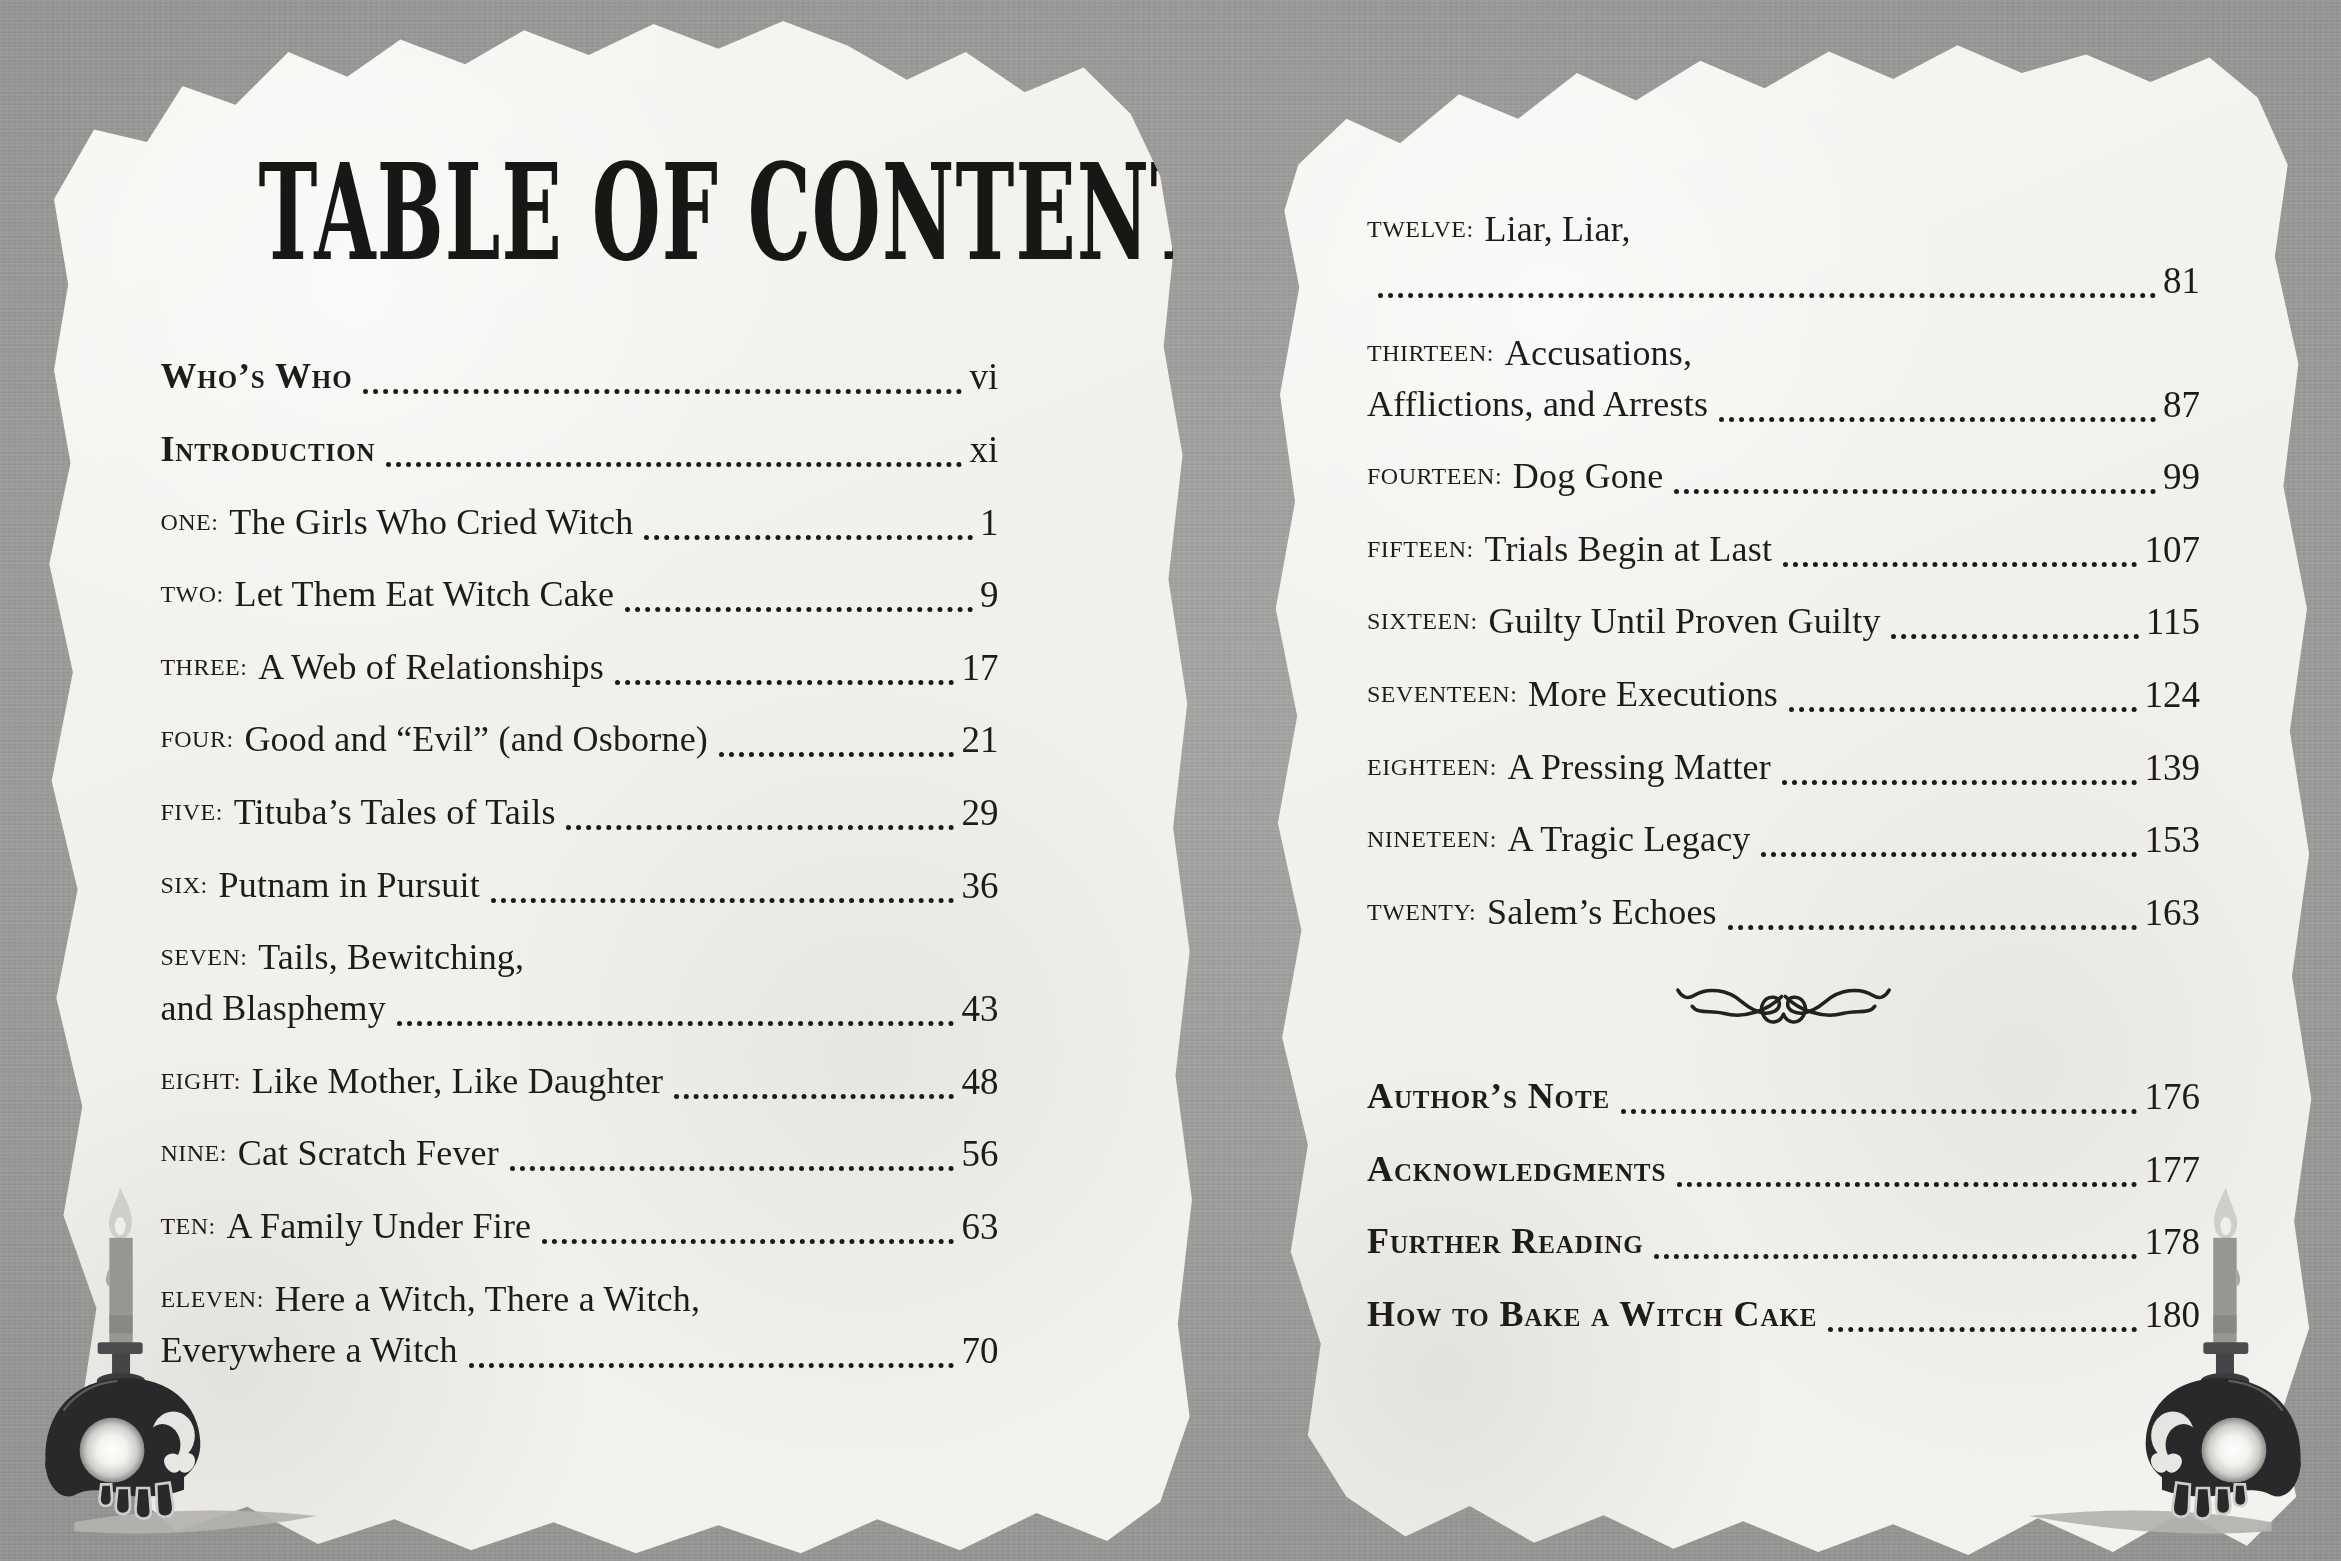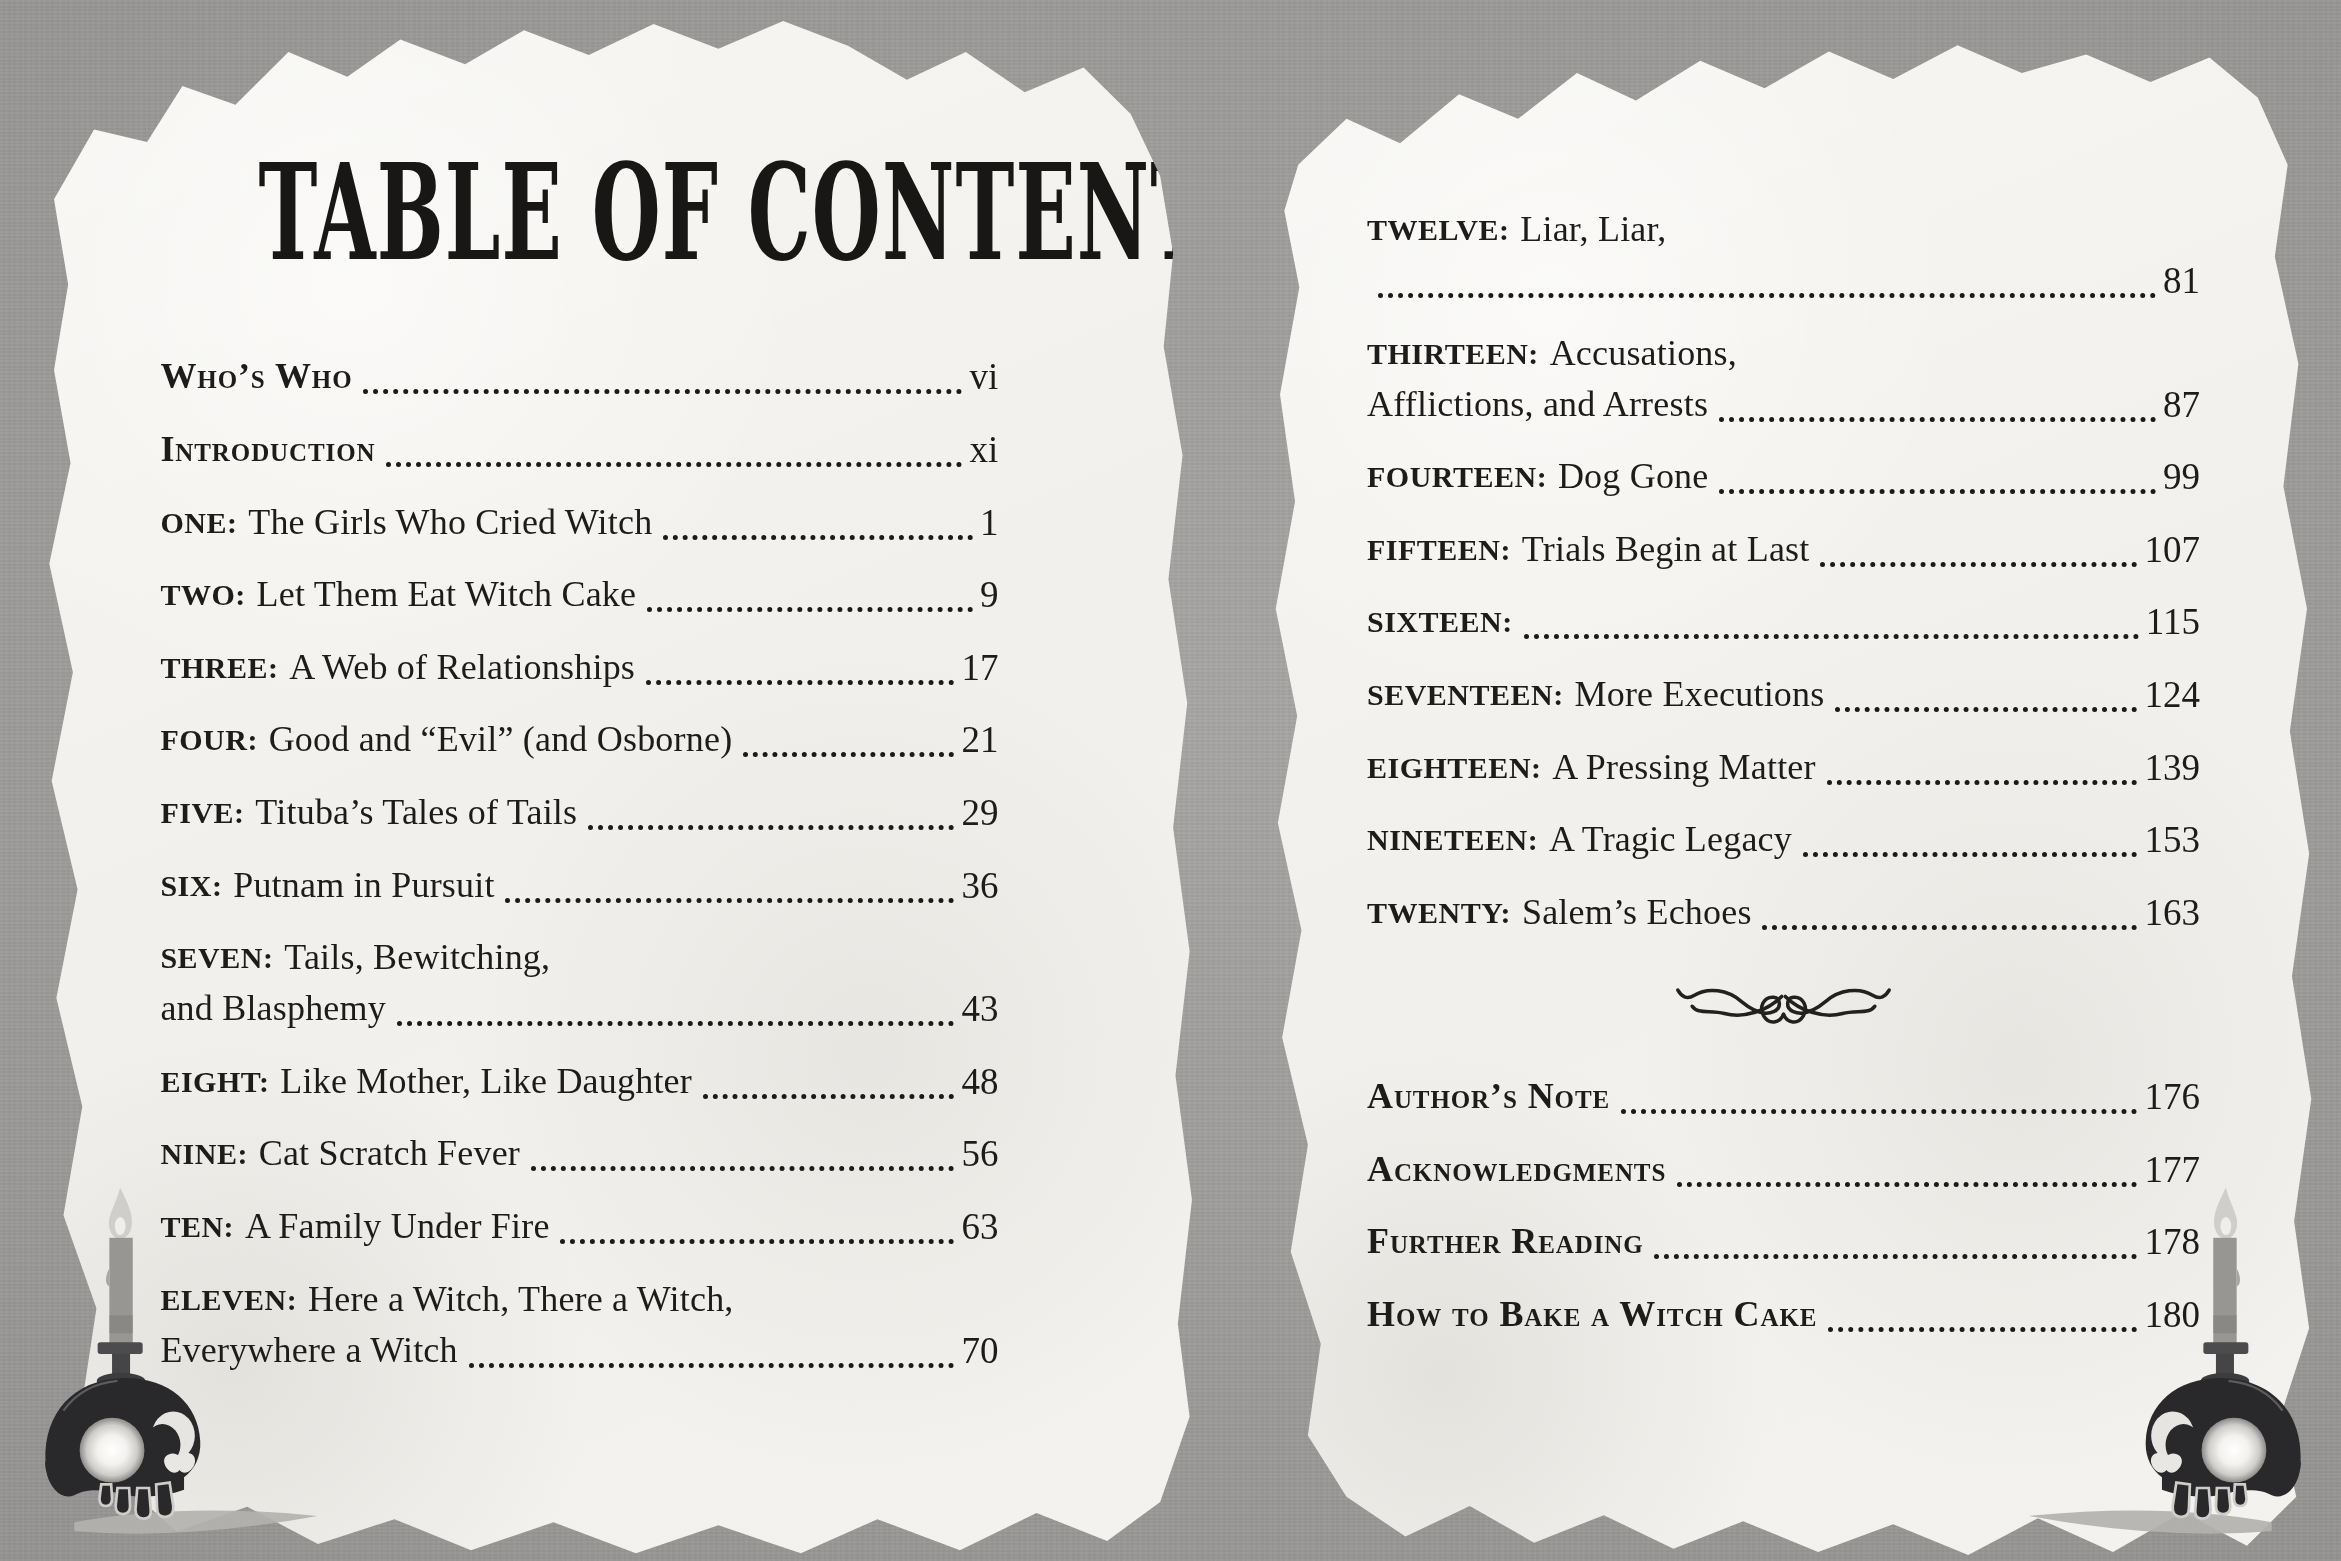--- a/index.html
+++ b/index.html
@@ -74,21 +74,21 @@
   .entries-right { left: 117px; top: 177px; width: 833px; }
 
   .toc-row { margin-bottom: 21.6px; }
   .toc-line {
     display: flex;
     align-items: flex-end;
     line-height: 51px;
     font-size: 36px;
     white-space: nowrap;
   }
-  .ch-label  { font-weight: 700; font-size: 30px; letter-spacing: 0.5px; }
+  .ch-label  { font-weight: 400; font-size: 24px; letter-spacing: 0.5px; }
   .ch-title  { font-weight: 400; padding-left: 10.8px; letter-spacing: 0.2px; }
   .ch-title.cont { padding-left: 0; }
   .sc-label  { font-weight: 700; font-variant: small-caps; letter-spacing: 0.9px; }
   .leader {
     flex: 1 1 auto;
     border-bottom: 5.4px dotted #1b1a18;
     margin: 0 3.6px 8px 10.8px;
     min-width: 36px;
   }
   .pg { font-weight: 400; font-size: 37px; padding-left: 3.6px; }
@@ -263,20 +263,21 @@
         <div class="toc-line">
           <span class="ch-label">FIFTEEN:</span>
           <span class="ch-title">Trials Begin at Last</span>
           <span class="leader"></span>
           <span class="pg">107</span>
         </div>
       </div>
       <div class="toc-row">
         <div class="toc-line">
           <span class="ch-label">SIXTEEN:</span>
+          <span class="ch-title">Guilty Until Proven Guilty</span>
           <span class="leader"></span>
           <span class="pg">115</span>
         </div>
       </div>
       <div class="toc-row">
         <div class="toc-line">
           <span class="ch-label">SEVENTEEN:</span>
           <span class="ch-title">More Executions</span>
           <span class="leader"></span>
           <span class="pg">124</span>

